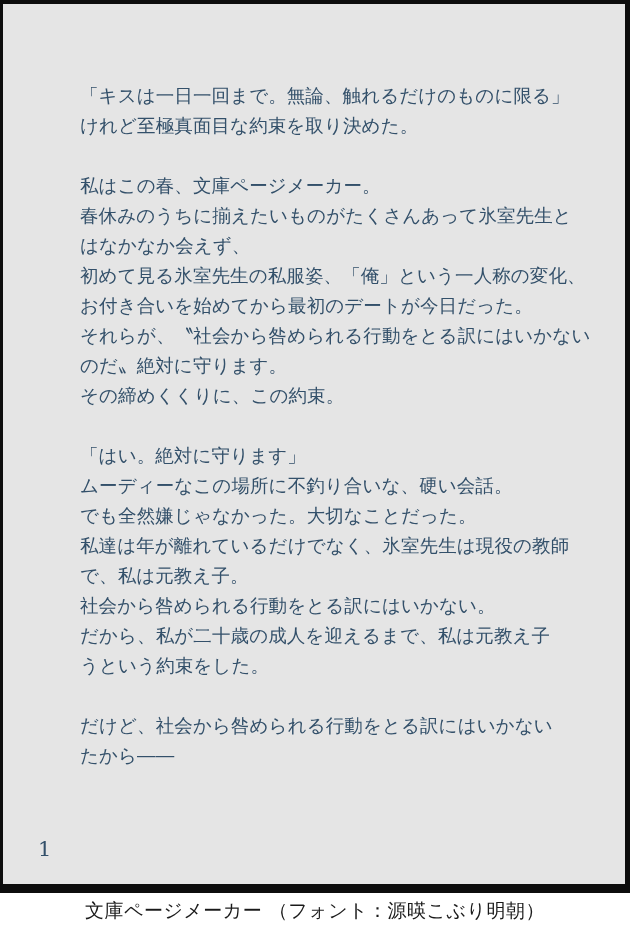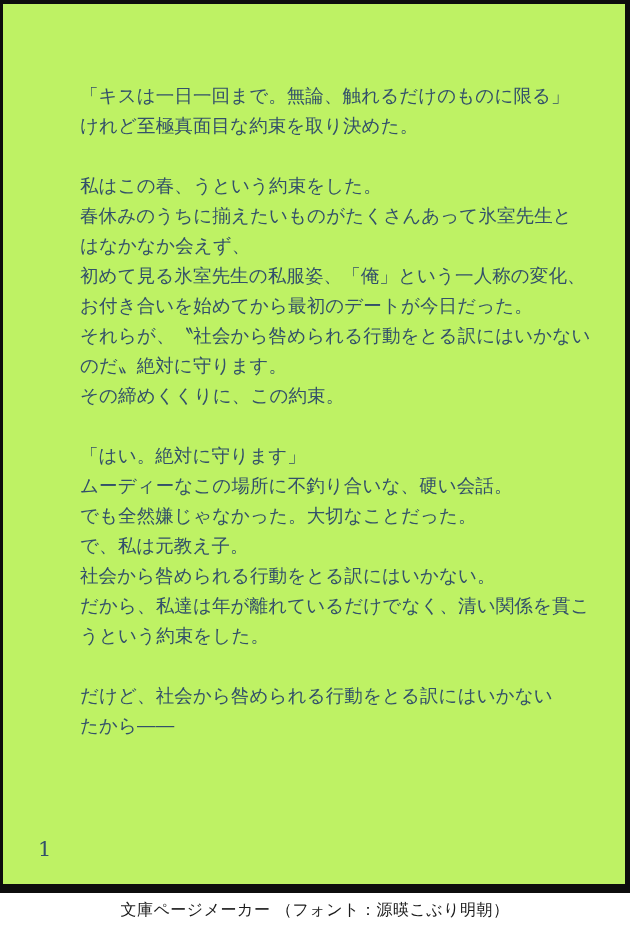--- a/index.html
+++ b/index.html
@@ -24,21 +24,21 @@
     height: 893px;
     background: #0d0d0d;
   }
   
   .page {
     position: absolute;
     left: 3px;
     top: 4px;
     width: 622px;
     height: 880px;
-    background: #bef264;
+    background: #e5e5e5;
   }
   .content {
     position: absolute;
     left: 77px;
     top: 77px;
     width: 494px;
   }
   .line {
     height: 30px;
     line-height: 30px;
@@ -61,53 +61,54 @@
     left: 0;
     top: 893px;
     width: 630px;
     height: 35px;
     background: #ffffff;
     display: flex;
     align-items: center;
     justify-content: center;
   }
   .footer-label {
-    font-size: 16px;
+    font-size: 19px;
     letter-spacing: 0.5px;
     color: #1a1a1a;
     white-space: nowrap;
   }
 </style>
 </head>
 <body>
 
 <div class="stage">
 
   <div class="frame">
     <div class="page">
 
       <div class="content">
           <div class="line">「キスは一日一回まで。無論、触れるだけのものに限る」</div>
           <div class="line">けれど至極真面目な約束を取り決めた。</div>
           <div class="line"></div>
-          <div class="line">私はこの春、うという約束をした。</div>
+          <div class="line">私はこの春、文庫ページメーカー。</div>
           <div class="line">春休みのうちに揃えたいものがたくさんあって氷室先生と</div>
           <div class="line">はなかなか会えず、</div>
           <div class="line">初めて見る氷室先生の私服姿、「俺」という一人称の変化、</div>
           <div class="line">お付き合いを始めてから最初のデートが今日だった。</div>
           <div class="line">それらが、〝社会から咎められる行動をとる訳にはいかない</div>
           <div class="line">のだ〟絶対に守ります。</div>
           <div class="line">その締めくくりに、この約束。</div>
           <div class="line"></div>
           <div class="line">「はい。絶対に守ります」</div>
           <div class="line">ムーディーなこの場所に不釣り合いな、硬い会話。</div>
           <div class="line">でも全然嫌じゃなかった。大切なことだった。</div>
+          <div class="line">私達は年が離れているだけでなく、氷室先生は現役の教師</div>
           <div class="line">で、私は元教え子。</div>
           <div class="line">社会から咎められる行動をとる訳にはいかない。</div>
-          <div class="line">だから、私達は年が離れているだけでなく、清い関係を貫こ</div>
+          <div class="line">だから、私が二十歳の成人を迎えるまで、私は元教え子</div>
           <div class="line">うという約束をした。</div>
           <div class="line"></div>
           <div class="line">だけど、社会から咎められる行動をとる訳にはいかない</div>
           <div class="line">たから――</div>
         </div>
 
       <div class="page-num">1</div>
 
     </div>
   </div>

